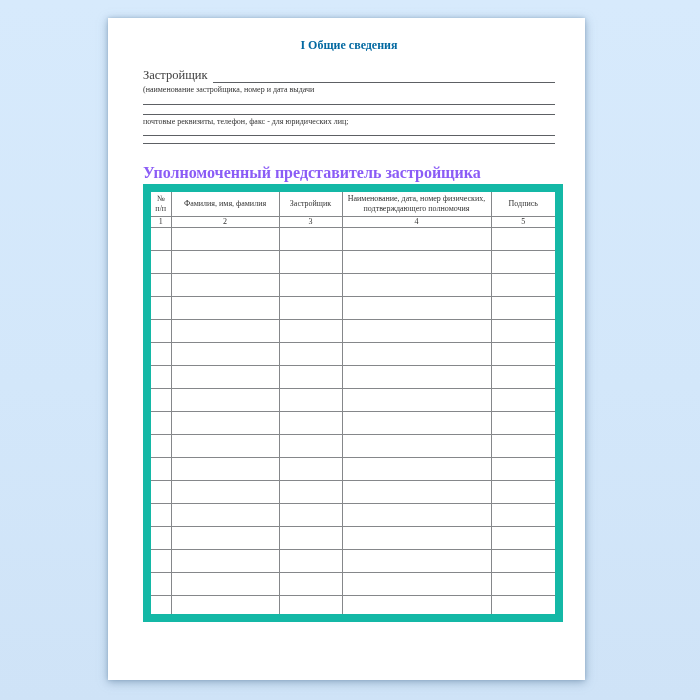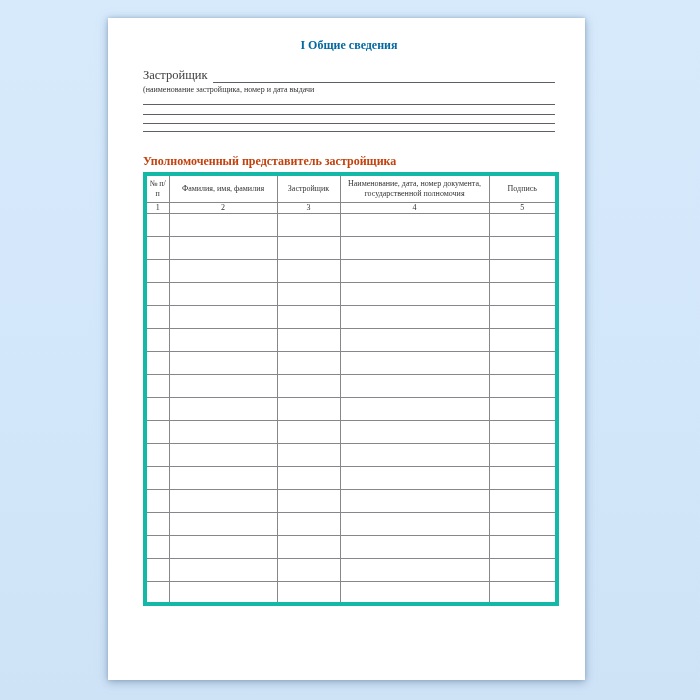--- a/index.html
+++ b/index.html
@@ -55,30 +55,30 @@
     margin-top: 2px;
   }
   .blank-line { border-bottom: 1px solid #5d6064; }
   .bl-1 { height: 10px; }
   .bl-2 { height: 10px; }
   .bl-3 { height: 9px; }
   .bl-4 { height: 8px; }
   .rep-heading {
     margin-top: 22px;
     font-weight: bold;
-    font-size: 12px;
+    font-size: 16px;
     line-height: 14px;
-    color: #c2410c;
+    color: #8b5cf6;
   }
   table.rep-table {
     margin-top: 4px;
     width: 412px;
     border-collapse: collapse;
     table-layout: fixed;
-    border: 4px solid #14b8a6;
+    border: 8px solid #14b8a6;
   }
   .rep-table col.c1 { width: 24px; }
   .rep-table col.c2 { width: 108px; }
   .rep-table col.c3 { width: 63px; }
   .rep-table col.c4 { width: 149px; }
   .rep-table col.c5 { width: 68px; }
   .rep-table th, .rep-table td {
     border: 1px solid #85878a;
     font-weight: normal;
     font-size: 8px;
@@ -104,41 +104,42 @@
     <div class="dev-row">
       <span class="dev-label">Застройщик</span>
       <span class="dev-gap"></span>
       <span class="dev-line"></span>
     </div>
     <div class="caption">(наименование застройщика, номер и дата выдачи</div>
 
     <div class="blank-line bl-1"></div>
 
     <div class="blank-line bl-2"></div>
+    <div class="caption">почтовые реквизиты, телефон, факс - для юридических лиц;</div>
 
     <div class="blank-line bl-3"></div>
 
     <div class="blank-line bl-4"></div>
 
     <div class="rep-heading">Уполномоченный представитель застройщика</div>
 
     <table class="rep-table">
       <colgroup>
         <col class="c1">
           <col class="c2">
           <col class="c3">
           <col class="c4">
           <col class="c5">
       </colgroup>
       <tbody>
         <tr class="hdr">
           <th>№ п/п</th>
           <th>Фамилия, имя, фамилия</th>
           <th>Застройщик</th>
-          <th>Наименование, дата, номер документа, государственной полномочия</th>
+          <th>Наименование, дата, номер физических, подтверждающего полномочия</th>
           <th>Подпись</th>
         </tr>
         <tr class="nums">
           <td>1</td>
           <td>2</td>
           <td>3</td>
           <td>4</td>
           <td>5</td>
         </tr>
       <tr class="empty">

